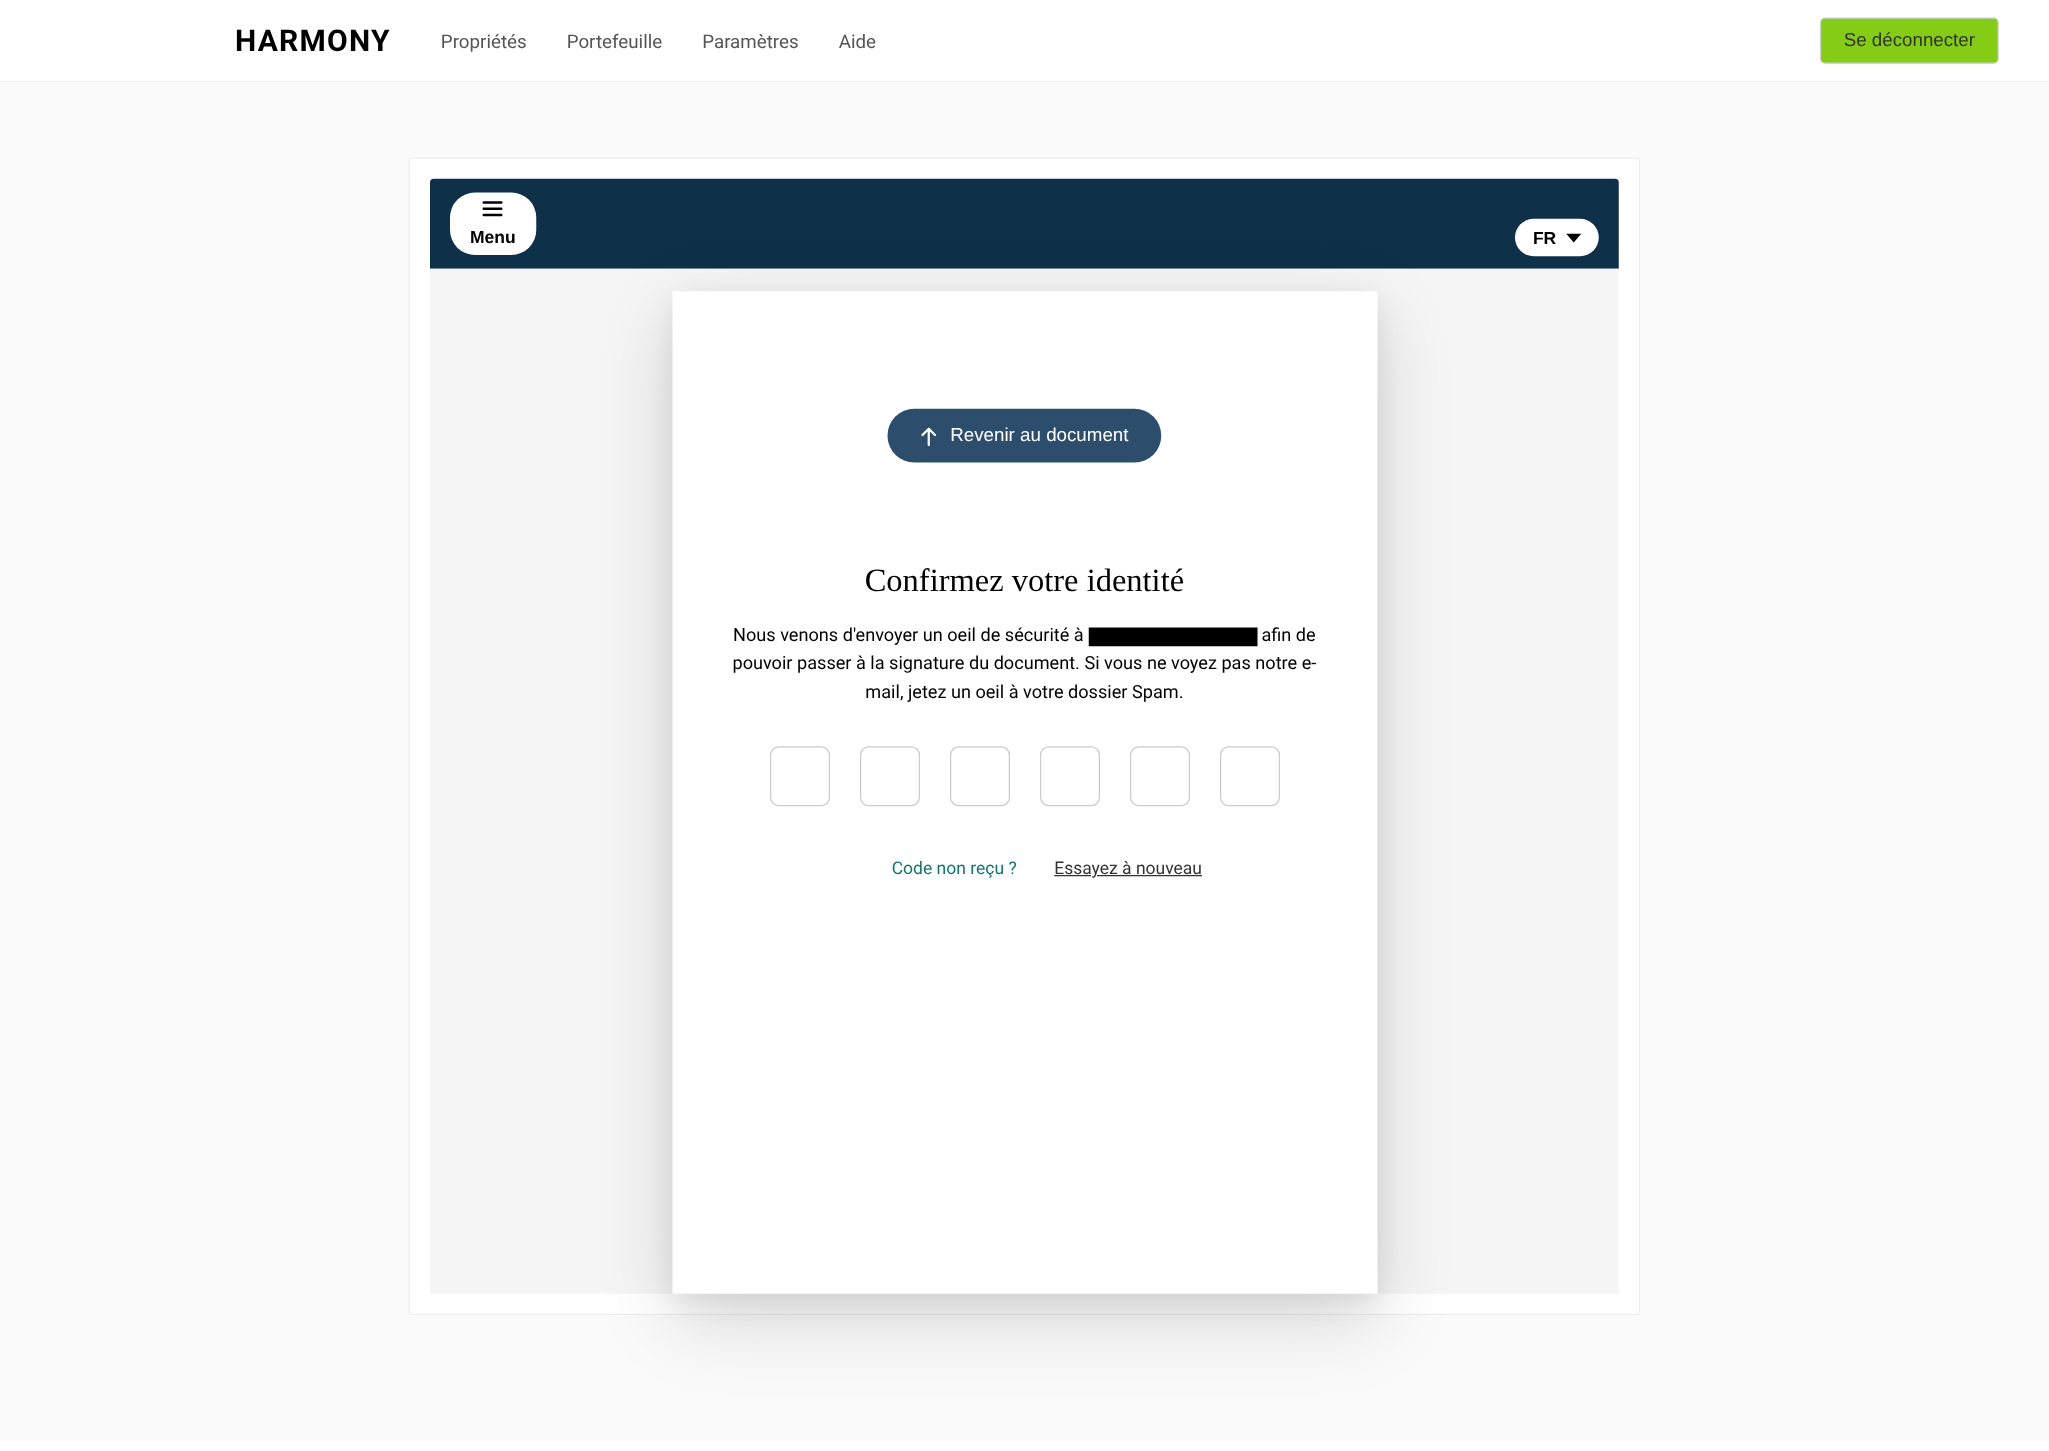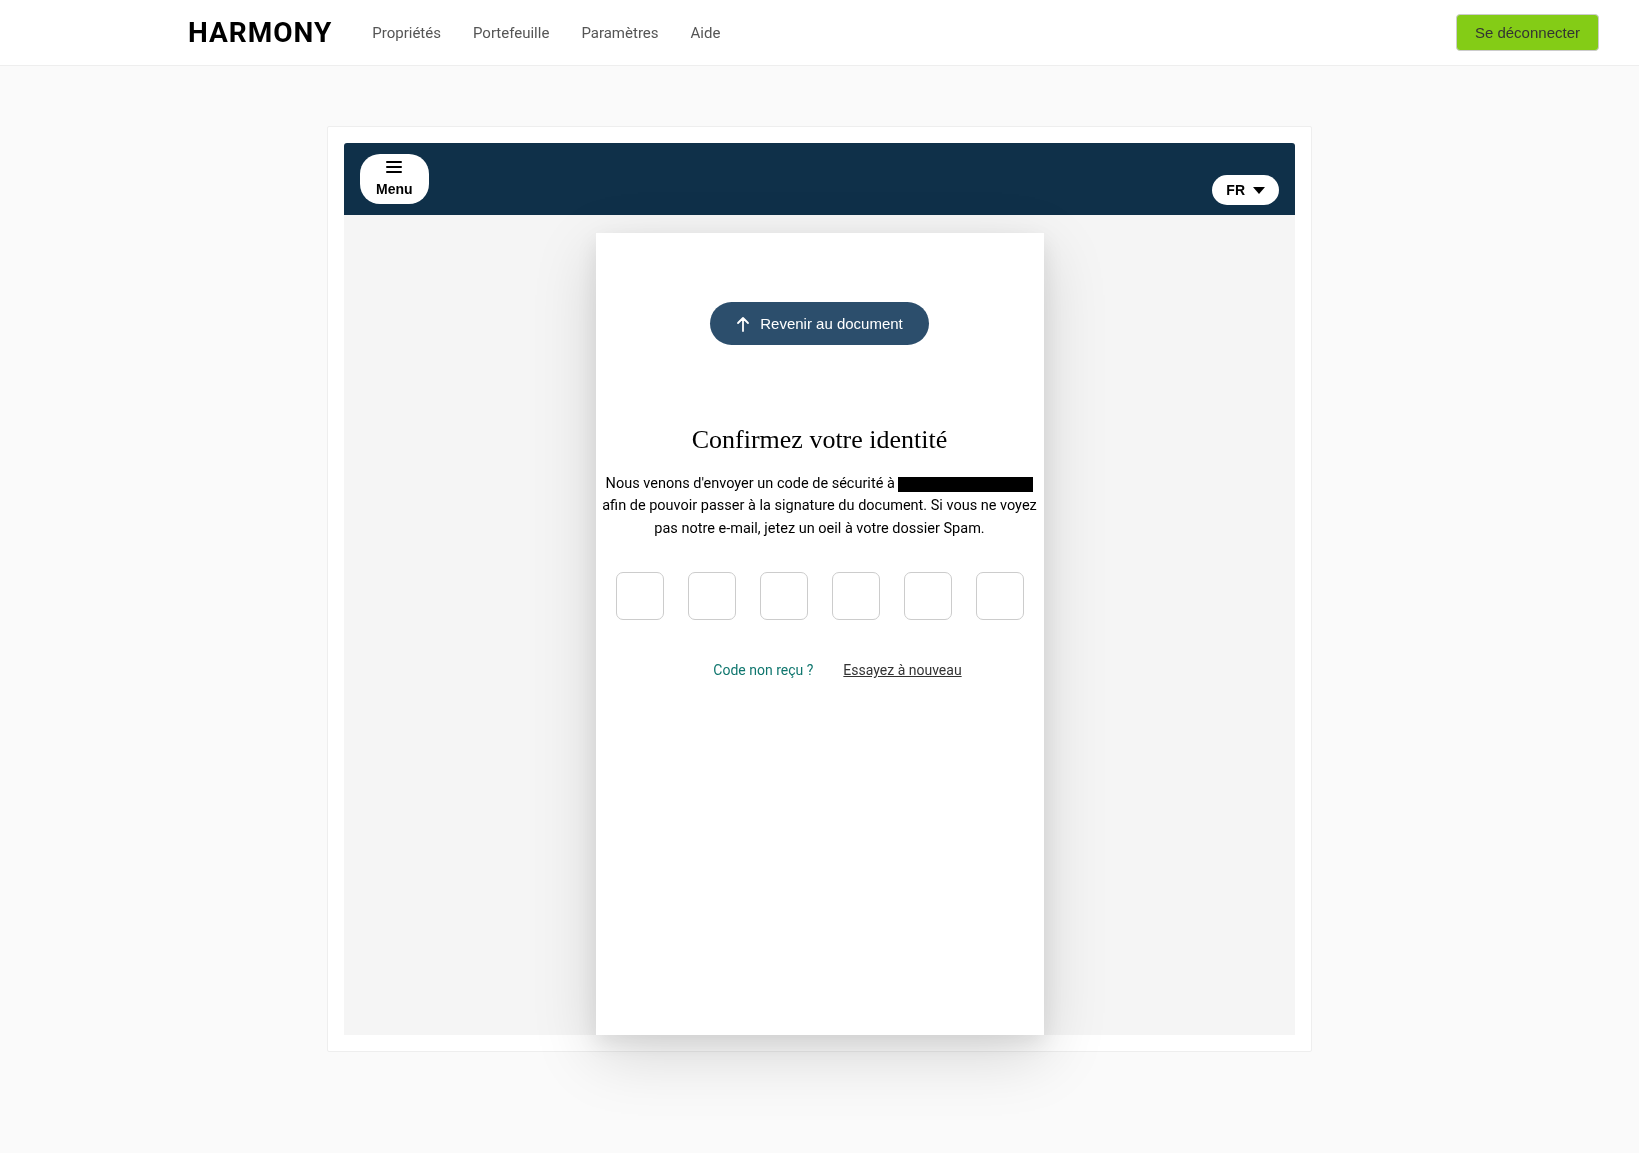--- a/index.html
+++ b/index.html
@@ -34,21 +34,21 @@
     }
     
     .nav-left {
       display: flex;
       align-items: center;
       gap: 40px;
     }
     
     .logo {
       font-weight: 700;
-      font-size: 28px;
+      font-size: 24px;
       letter-spacing: 1px;
       color: #000;
       margin-left: 148px;
     }
     
     .nav-links {
       display: flex;
       gap: 32px;
     }
     
@@ -162,27 +162,27 @@
     .embed-body {
       background: #f5f5f5;
       min-height: 820px;
       display: flex;
       justify-content: center;
       padding: 18px 0 0 0;
     }
     
     .inner-card {
       background: #fff;
-      width: 448px;
+      width: 564px;
       min-height: 680px;
       box-shadow: 0 20px 60px rgba(0,0,0,0.15), 0 8px 20px rgba(0,0,0,0.08);
       display: flex;
       flex-direction: column;
       align-items: center;
-      padding-top: 69px;
+      padding-top: 94px;
     }
     
     .return-btn {
       background: #2c4e6c;
       color: #fff;
       border: none;
       border-radius: 25px;
       padding: 13px 26px;
       font-size: 15px;
       font-weight: 500;
@@ -305,21 +305,21 @@
             <svg width="14" height="16" viewBox="0 0 14 16" fill="none">
               <path d="M7 15V2M7 2L2 7M7 2L12 7" stroke="#fff" stroke-width="1.8" stroke-linecap="round" stroke-linejoin="round"></path>
             </svg>
           </span>
           <span>Revenir au document</span>
         </button>
 
         <h2 class="confirm-title">Confirmez votre identité</h2>
 
         <p class="confirm-text">
-          <span>Nous venons d'envoyer un code de sécurité à </span><span class="redacted"></span><span> afin de pouvoir passer à la signature du document. Si vous ne voyez pas notre e-mail, jetez un oeil à votre dossier Spam.</span>
+          <span>Nous venons d'envoyer un oeil de sécurité à </span><span class="redacted"></span><span> afin de pouvoir passer à la signature du document. Si vous ne voyez pas notre e-mail, jetez un oeil à votre dossier Spam.</span>
         </p>
 
         <div class="code-inputs">
           <input class="code-box" type="text" maxlength="1" style="">
           <input class="code-box" type="text" maxlength="1" style="">
           <input class="code-box" type="text" maxlength="1" style="">
           <input class="code-box" type="text" maxlength="1" style="">
           <input class="code-box" type="text" maxlength="1" style="">
           <input class="code-box" type="text" maxlength="1" style="">
         </div>

